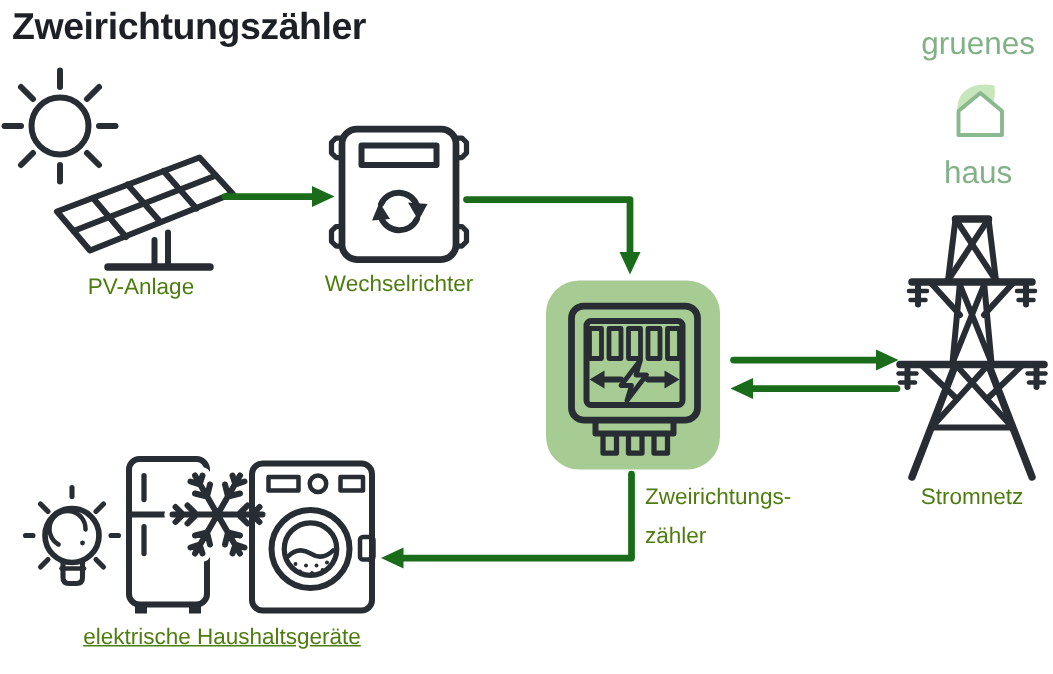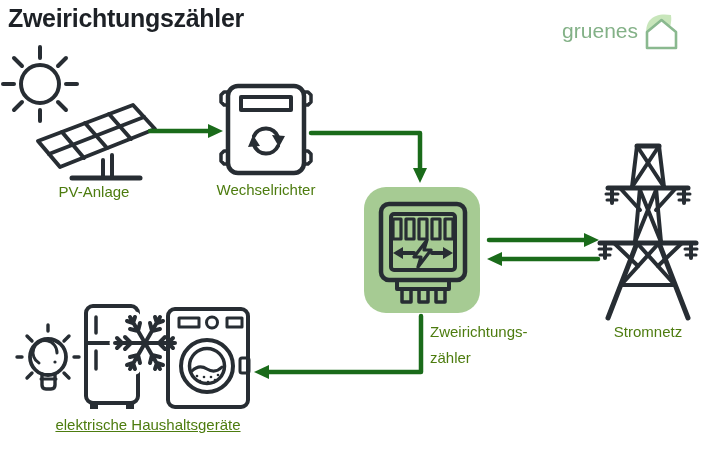--- a/index.html
+++ b/index.html
@@ -5,22 +5,22 @@
   html,body{margin:0;padding:0;background:#fff;}
   .canvas{
     position:relative;width:702px;height:449px;background:#ffffff;
     font-family:"Liberation Sans", sans-serif;overflow:hidden;
   }
   .page-title{
     position:absolute;left:8px;top:4px;font-size:25px;font-weight:bold;
     color:#1d2126;letter-spacing:-0.3px;
   }
   .logo{
-    position:absolute;right:22px;top:10px;display:flex;align-items:center;gap:2px;
-    color:#83b187;font-size:21px;
+    position:absolute;right:12px;top:10px;display:flex;align-items:center;gap:2px;
+    color:#83b187;font-size:21px;flex-direction:column;
   }
   .logo .word{line-height:40px;}
   .diagram-svg{position:absolute;left:0;top:0;}
   .node-label{
     position:absolute;font-size:15px;color:#4d7c0f;text-align:center;
   }
   .node-label.left{text-align:left;}
   .meter-label{line-height:26px;}
 </style>
 </head>
@@ -29,20 +29,21 @@
 <div class="canvas">
 
   <div class="page-title">Zweirichtungszähler</div>
 
   <div class="logo">
     <span class="word">gruenes</span>
     <svg width="40" height="42" viewBox="0 0 40 42">
       <path d="M7 27 C3 10 15 2 31 5 C33 20 24 29 7 27 Z" fill="#c8e6bb"></path>
       <path d="M7 38 V22 L21.5 10 L36 22 V38 Z" fill="#ffffff" stroke="#8ab98f" stroke-width="2.6" stroke-linejoin="round"></path>
     </svg>
+    <span class="word">haus</span>
   </div>
 
   <svg class="diagram-svg" width="702" height="449" viewBox="0 0 702 449">
 
     <g stroke="#272d33" stroke-width="4" stroke-linecap="round" fill="none">
       <circle cx="40" cy="84" r="19"></circle>
       <line x1="66" y1="84" x2="77" y2="84"></line>
       <line x1="58" y1="66" x2="66" y2="58"></line>
       <line x1="40" y1="58" x2="40" y2="47"></line>
       <line x1="22" y1="66" x2="14" y2="58"></line>

